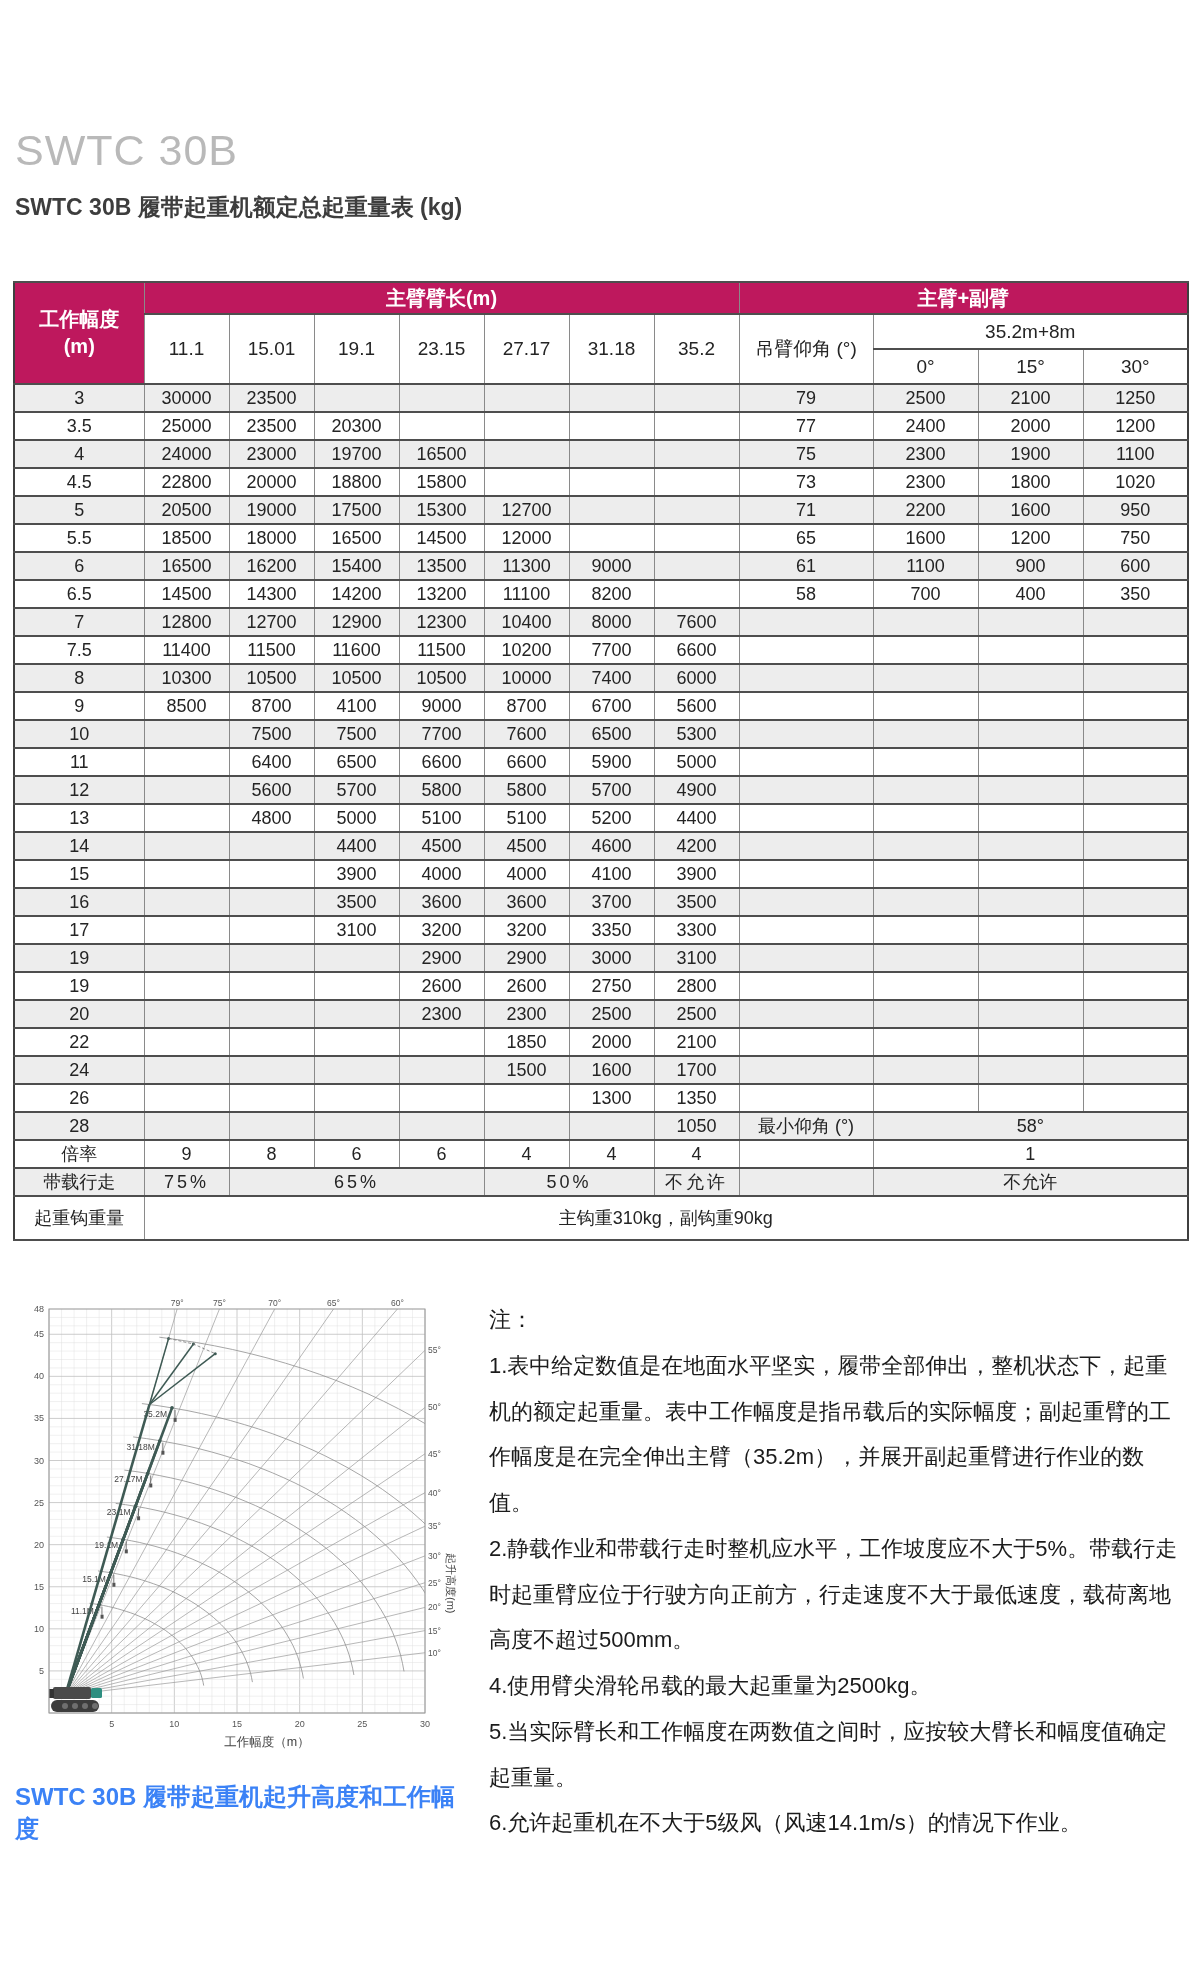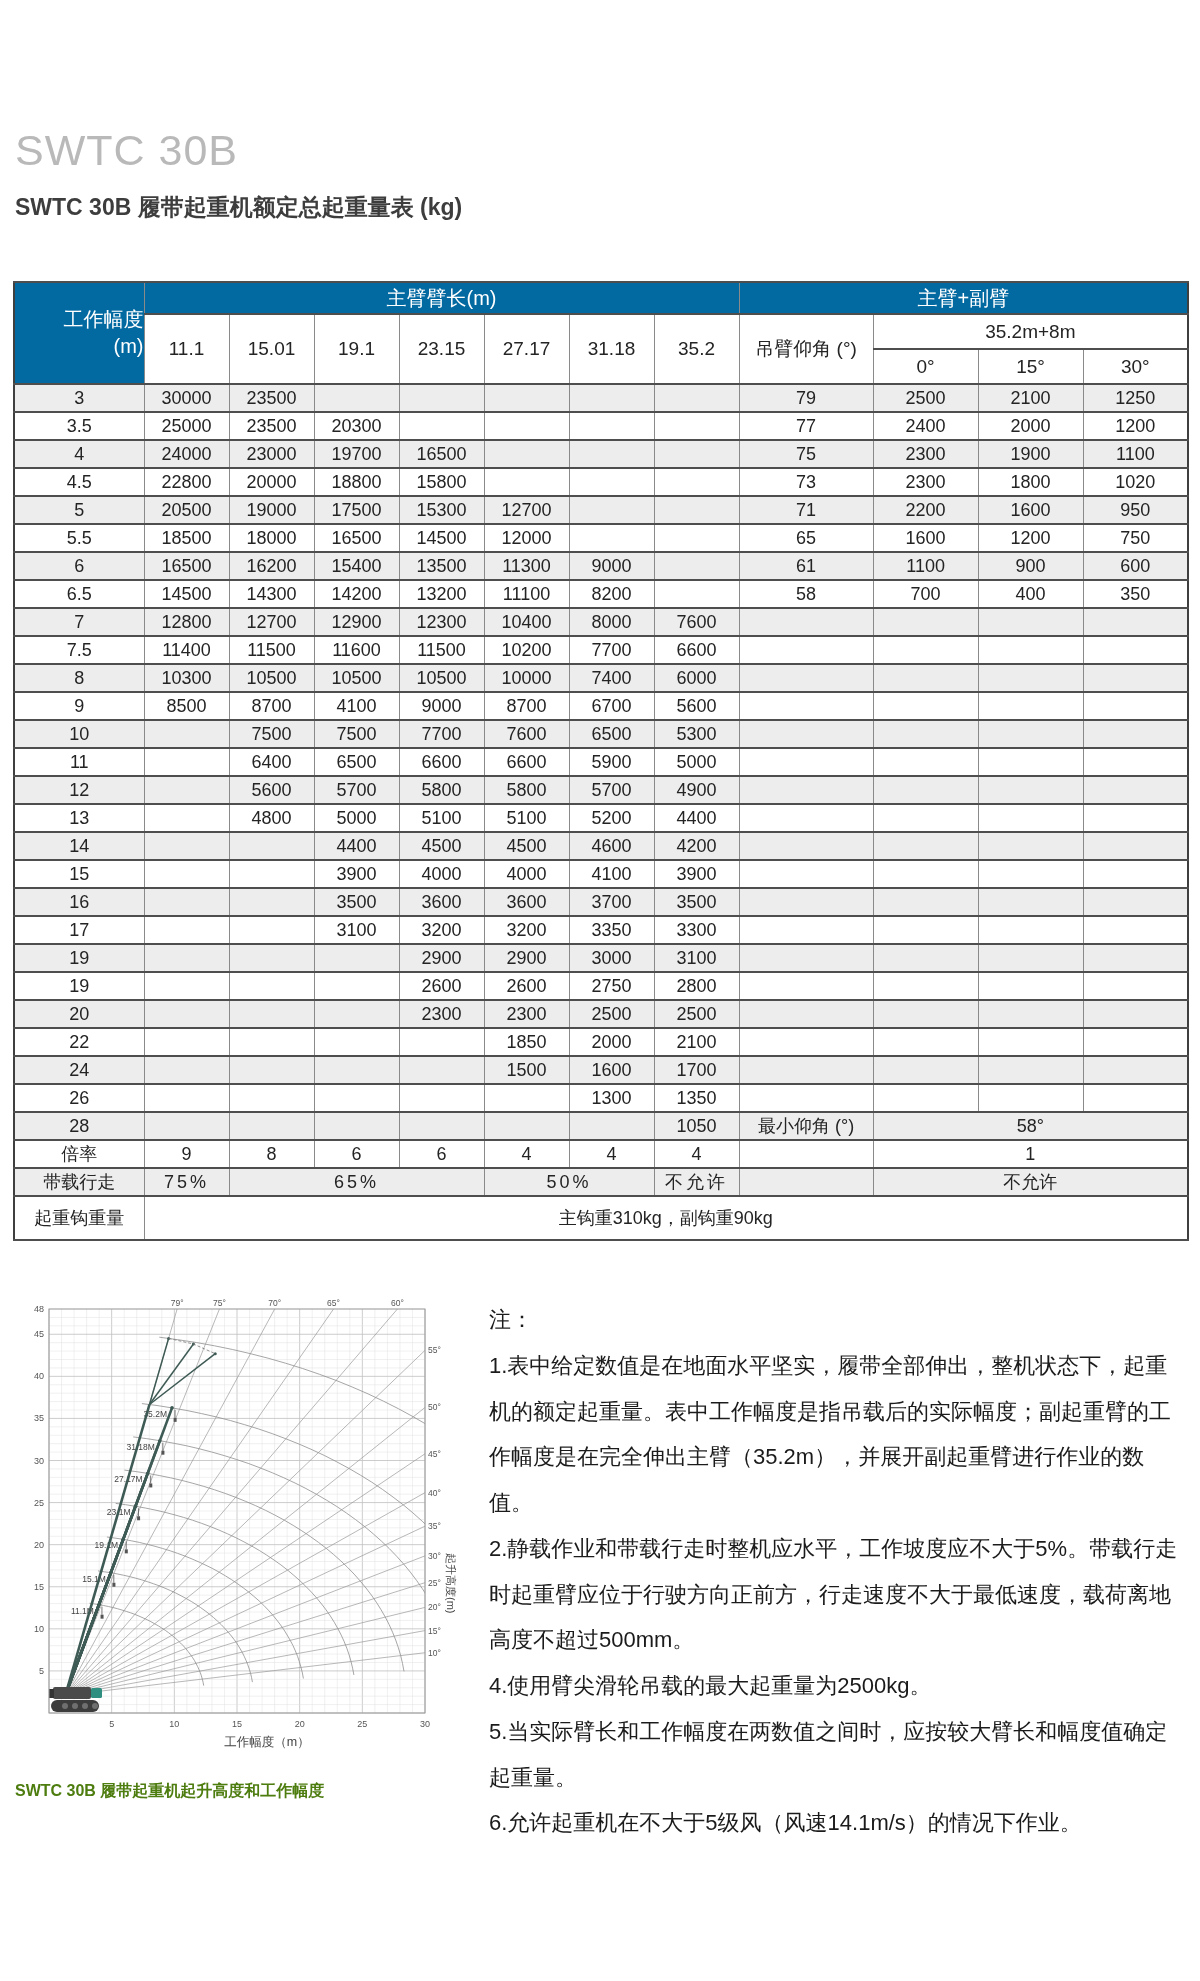--- a/index.html
+++ b/index.html
@@ -5,30 +5,30 @@
   html,body{margin:0;padding:0;background:#fff;}
   body{width:1200px;font-family:"Liberation Sans","DejaVu Sans",sans-serif;color:#222;}
   .page{padding:0 13px 40px 13px;}
   .brand-title{margin:126px 0 0 2px;font-size:43px;line-height:1.12;color:#b9b9b9;font-weight:normal;letter-spacing:1px;}
   .table-title{margin:18px 0 0 2px;font-size:23px;color:#3d3d3d;font-weight:bold;}
   table.load{border-collapse:collapse;width:1174px;table-layout:fixed;margin-top:58px;border:2px solid #3f3f3f;}
   table.load th,table.load td{
     border:1px solid #8a8a8a;border-top:2px solid #4e4e4e;border-bottom:2px solid #4e4e4e;
     text-align:center;vertical-align:middle;padding:0;font-weight:normal;overflow:hidden;
   }
-  table.load th.teal{background:#0369a1;color:#fff;font-weight:normal;font-size:20px;height:30px;}
-  table.load th.col1{white-space:pre-line;line-height:1.35;font-size:20px;text-align:right;}
+  table.load th.teal{background:#be185d;color:#fff;font-weight:bold;font-size:20px;height:30px;}
+  table.load th.col1{white-space:pre-line;line-height:1.35;font-size:20px;}
   table.load th.sub{background:#fff;font-size:19px;color:#242424;height:33px;}
   table.load td{font-size:18px;color:#242424;height:26px;background:#fff;}
   table.load tr.stripe td{background:#ededed;}
   table.load td.wide-sp{letter-spacing:3px;}
   table.load tr.hook-row td{height:42px;}
   .bottom{display:flex;margin-top:54px;align-items:flex-start;}
   .chart-col{width:462px;flex:0 0 462px;}
-  .chart-caption{margin:10px 0 0 2px;font-size:16px;font-weight:bold;color:#4d7c0f;}
+  .chart-caption{margin:10px 0 0 2px;font-size:24px;font-weight:bold;color:#3b82f6;}
   .notes{flex:1;padding-left:14px;padding-top:2px;font-size:22px;line-height:2.08;color:#1b1b1b;max-width:712px;}
   .notes .note-label{font-weight:normal;}
   svg text{font-family:"Liberation Sans","DejaVu Sans",sans-serif;}
 </style>
 </head>
 <body>
 
 <div class="page">
 
   <h1 class="brand-title">SWTC 30B</h1>

